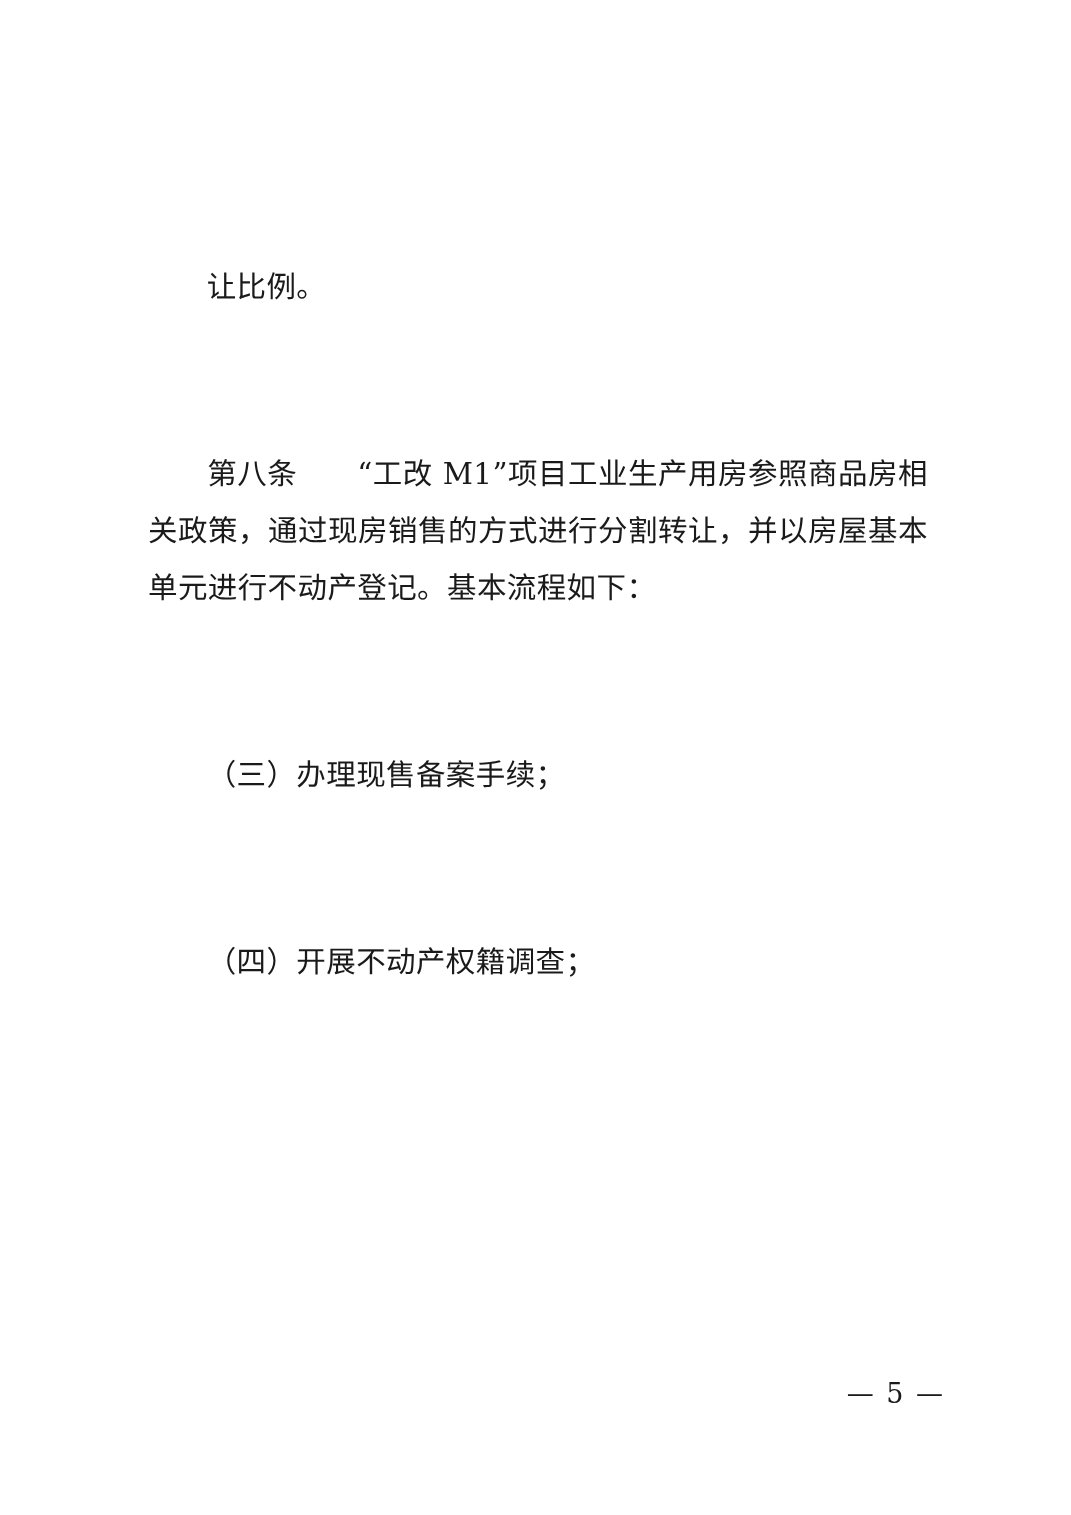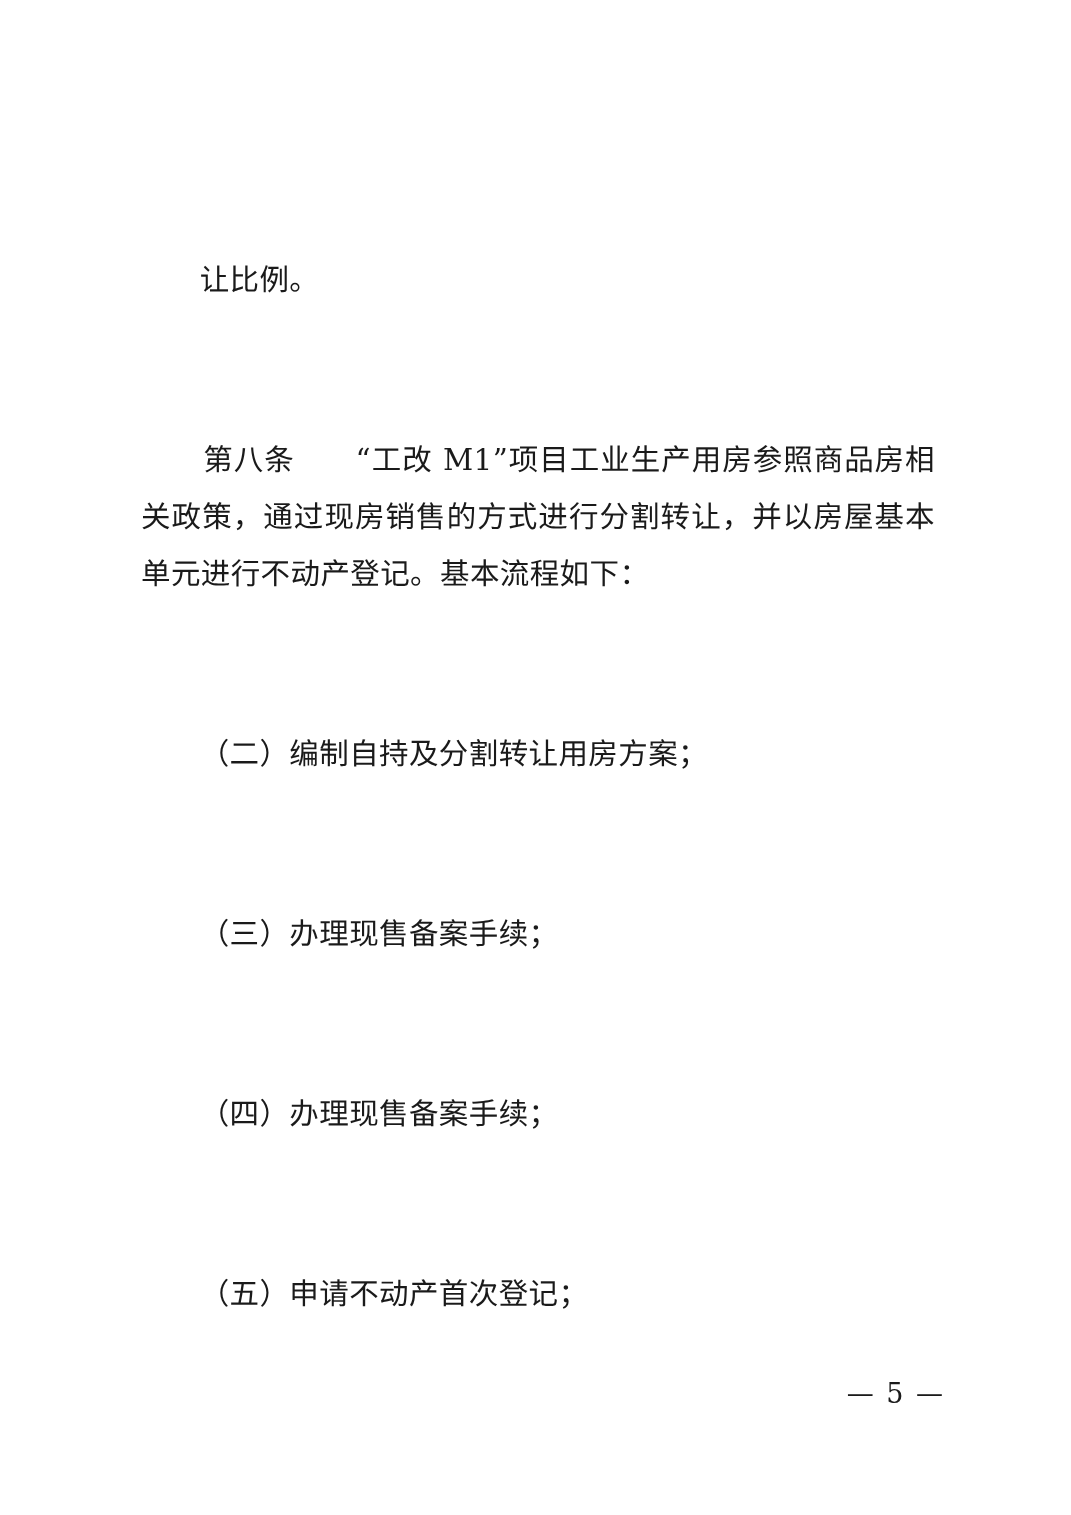--- a/index.html
+++ b/index.html
@@ -21,21 +21,21 @@
     left: 132px;
     top: 186px;
     width: 812px;
   }
   .para {
     font-size: 29.5px;
     line-height: 57px;
     letter-spacing: 0.4px;
     text-align: justify;
     text-justify: inter-ideograph;
-    margin: 9px;
+    margin: 16px;
     white-space: pre-wrap;
   }
   .para.indent {
     text-indent: 68px;
   }
   .para.indent-item {
     text-indent: 68px;
   }
   .bold-term {
     font-weight: normal;
@@ -58,35 +58,29 @@
 
     <p class="para">
       <span>让比例。</span>
     </p>
 
     <p class="para indent">
       <span class="bold-term">第八条</span><span>　　“工改 M1”项目工业生产用房参照商品房相关政策，通过现房销售的方式进行分割转让，并以房屋基本单元进行不动产登记。基本流程如下：</span>
     </p>
 
 
-    <p class="para indent-item">
-      <span>（二）编制自持及分割转让用房方案；</span>
-    </p>
 
     <p class="para indent-item">
       <span>（三）办理现售备案手续；</span>
     </p>
 
     <p class="para indent-item">
-      <span>（四）办理现售备案手续；</span>
+      <span>（四）开展不动产权籍调查；</span>
     </p>
 
-    <p class="para indent-item">
-      <span>（五）申请不动产首次登记；</span>
-    </p>
 
     <p class="para indent-item">
       
     </p>
 
   </div>
 
   <div class="page-number">— 5 —</div>
 </div>
 

